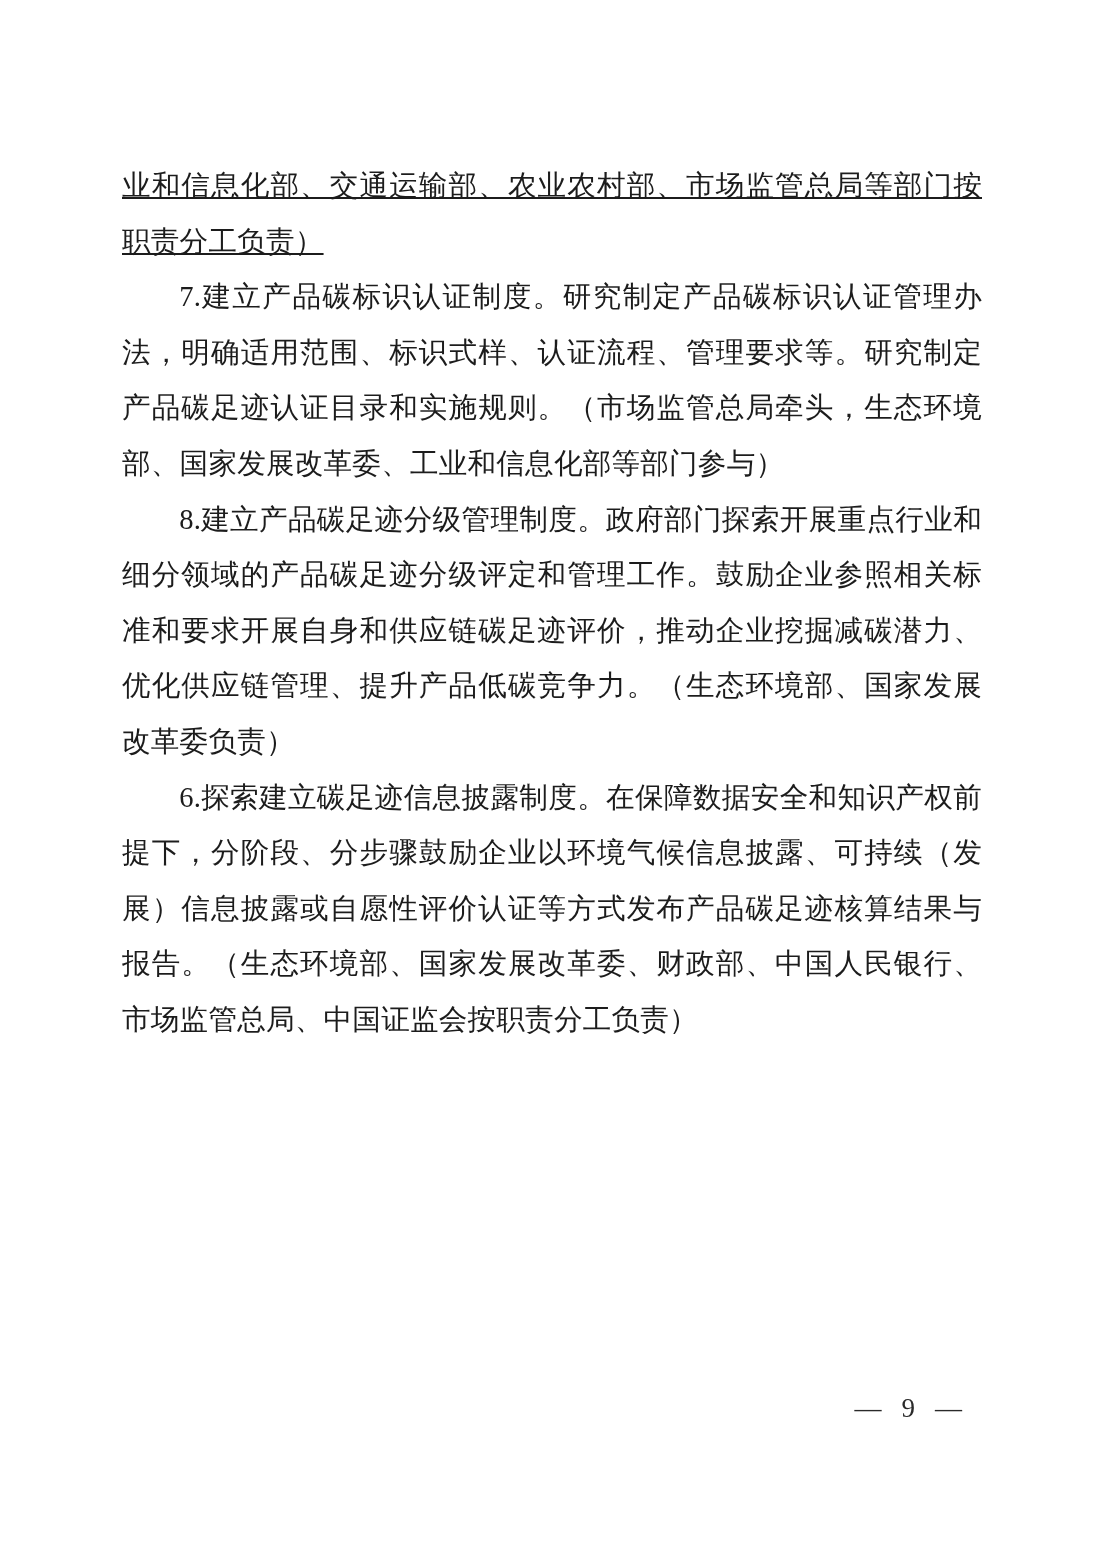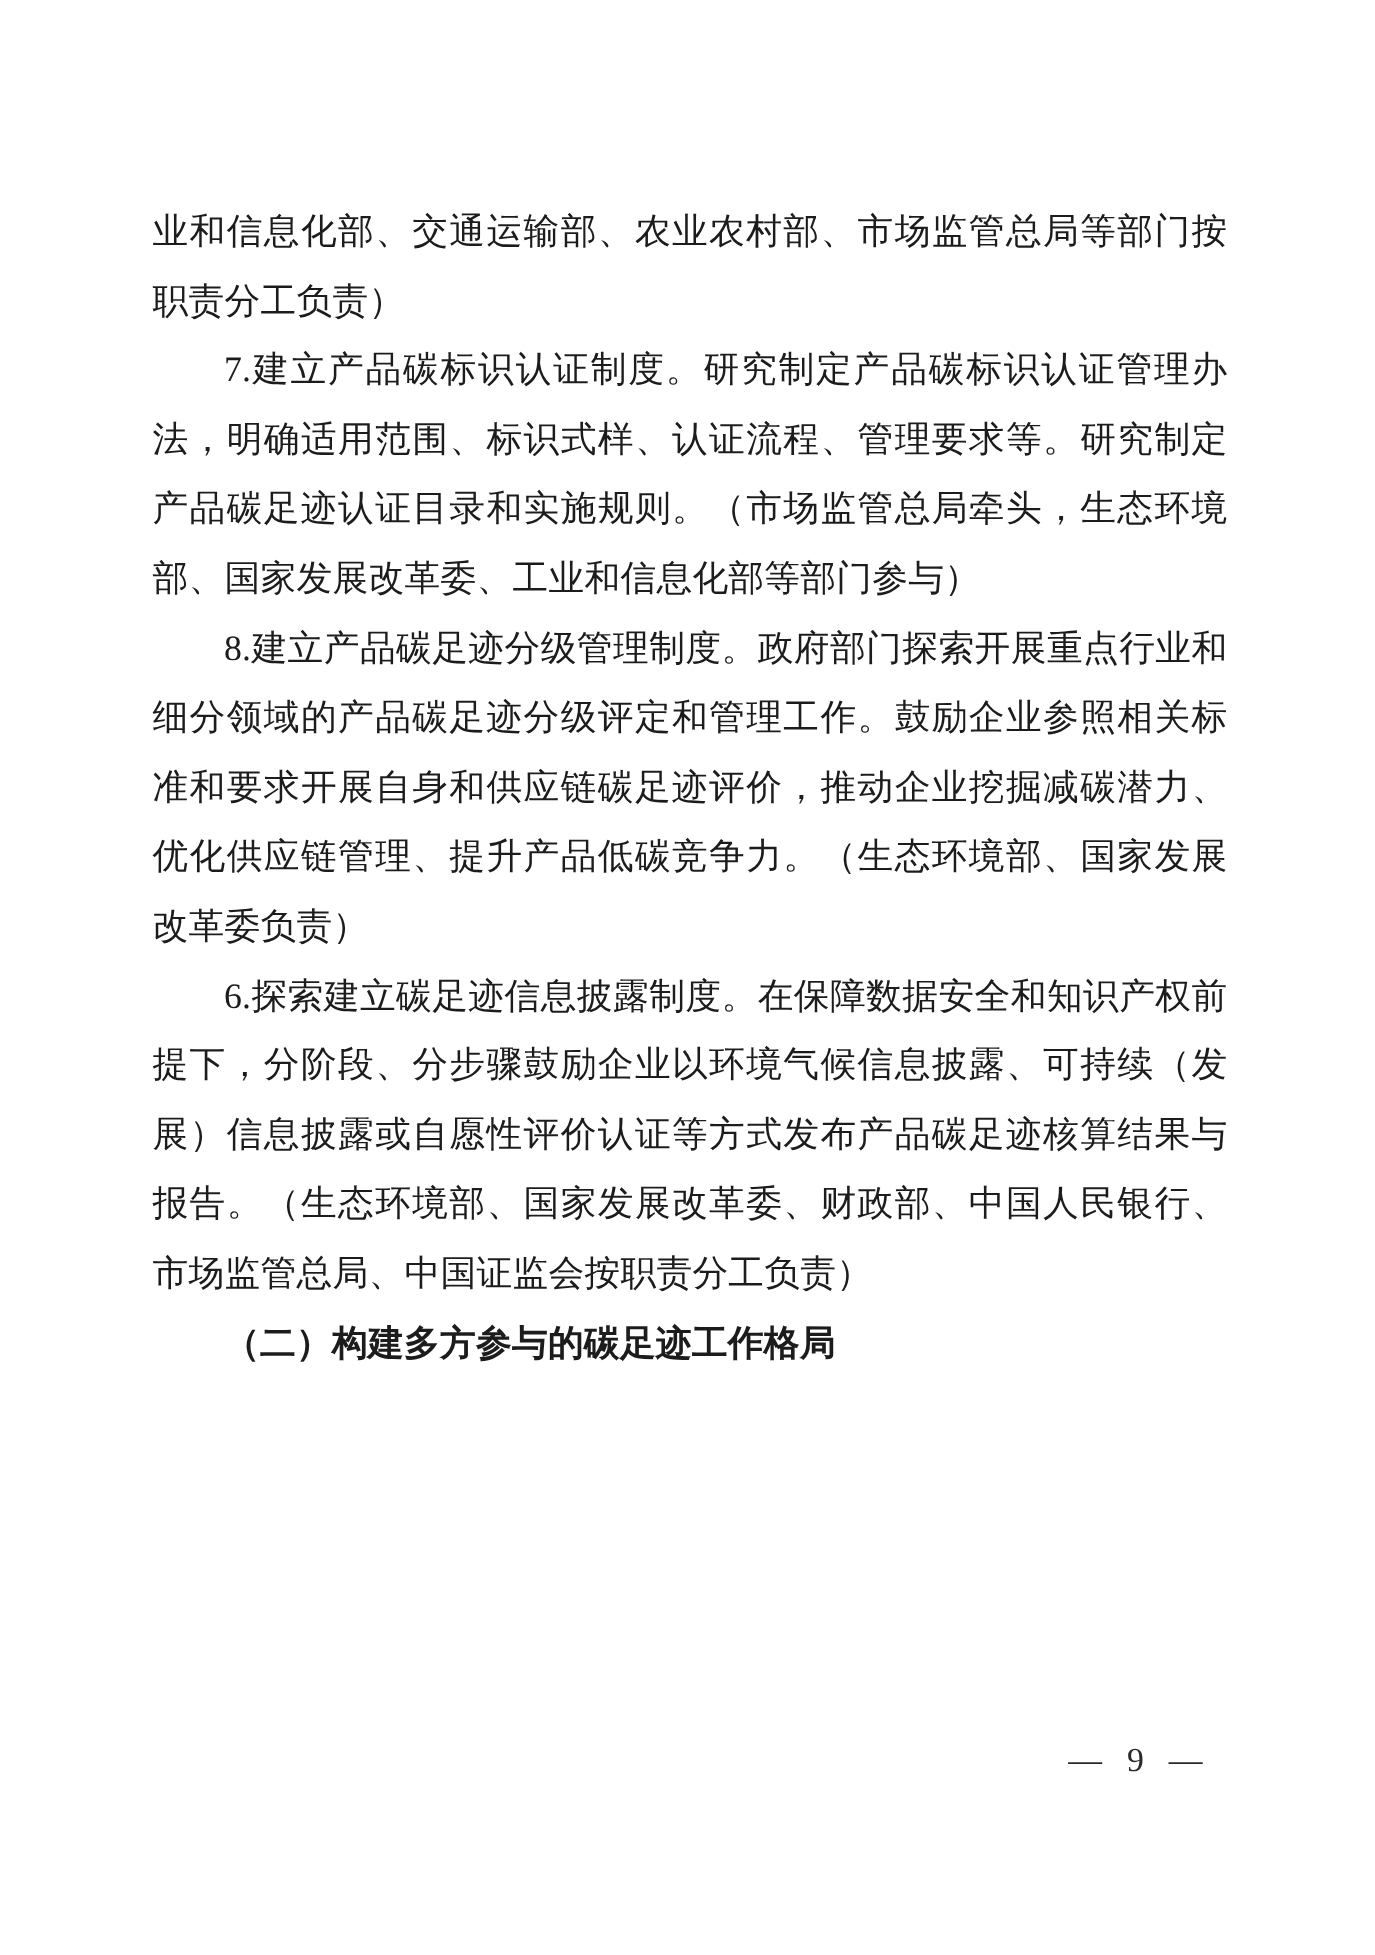--- a/index.html
+++ b/index.html
@@ -31,20 +31,21 @@
     text-justify: inter-ideograph;
     letter-spacing: 0.2px;
   }
   .para {
     margin: 0;
     padding: 0;
     text-indent: 2em;
   }
   .para.continuation {
     text-indent: 0;
+    text-decoration: underline;
   }
   .para.heading {
     font-weight: bold;
     text-indent: 2em;
   }
   .page-footer {
     position: absolute;
     top: 1392px;
     right: 138px;
     display: flex;
@@ -58,21 +59,20 @@
 </head>
 <body>
 
 <div class="page">
 
   <div class="text-block">
     <p class="para continuation">业和信息化部、交通运输部、农业农村部、市场监管总局等部门按职责分工负责）</p>
     <p class="para">7.建立产品碳标识认证制度。研究制定产品碳标识认证管理办法，明确适用范围、标识式样、认证流程、管理要求等。研究制定产品碳足迹认证目录和实施规则。（市场监管总局牵头，生态环境部、国家发展改革委、工业和信息化部等部门参与）</p>
     <p class="para">8.建立产品碳足迹分级管理制度。政府部门探索开展重点行业和细分领域的产品碳足迹分级评定和管理工作。鼓励企业参照相关标准和要求开展自身和供应链碳足迹评价，推动企业挖掘减碳潜力、优化供应链管理、提升产品低碳竞争力。（生态环境部、国家发展改革委负责）</p>
     <p class="para">6.探索建立碳足迹信息披露制度。在保障数据安全和知识产权前提下，分阶段、分步骤鼓励企业以环境气候信息披露、可持续（发展）信息披露或自愿性评价认证等方式发布产品碳足迹核算结果与报告。（生态环境部、国家发展改革委、财政部、中国人民银行、市场监管总局、中国证监会按职责分工负责）</p>
-    <p class="para heading">（二）构建多方参与的碳足迹工作格局</p>
   </div>
 
   <div class="page-footer">
     <span>—</span>
     <span>9</span>
     <span>—</span>
   </div>
 
 </div>
 

